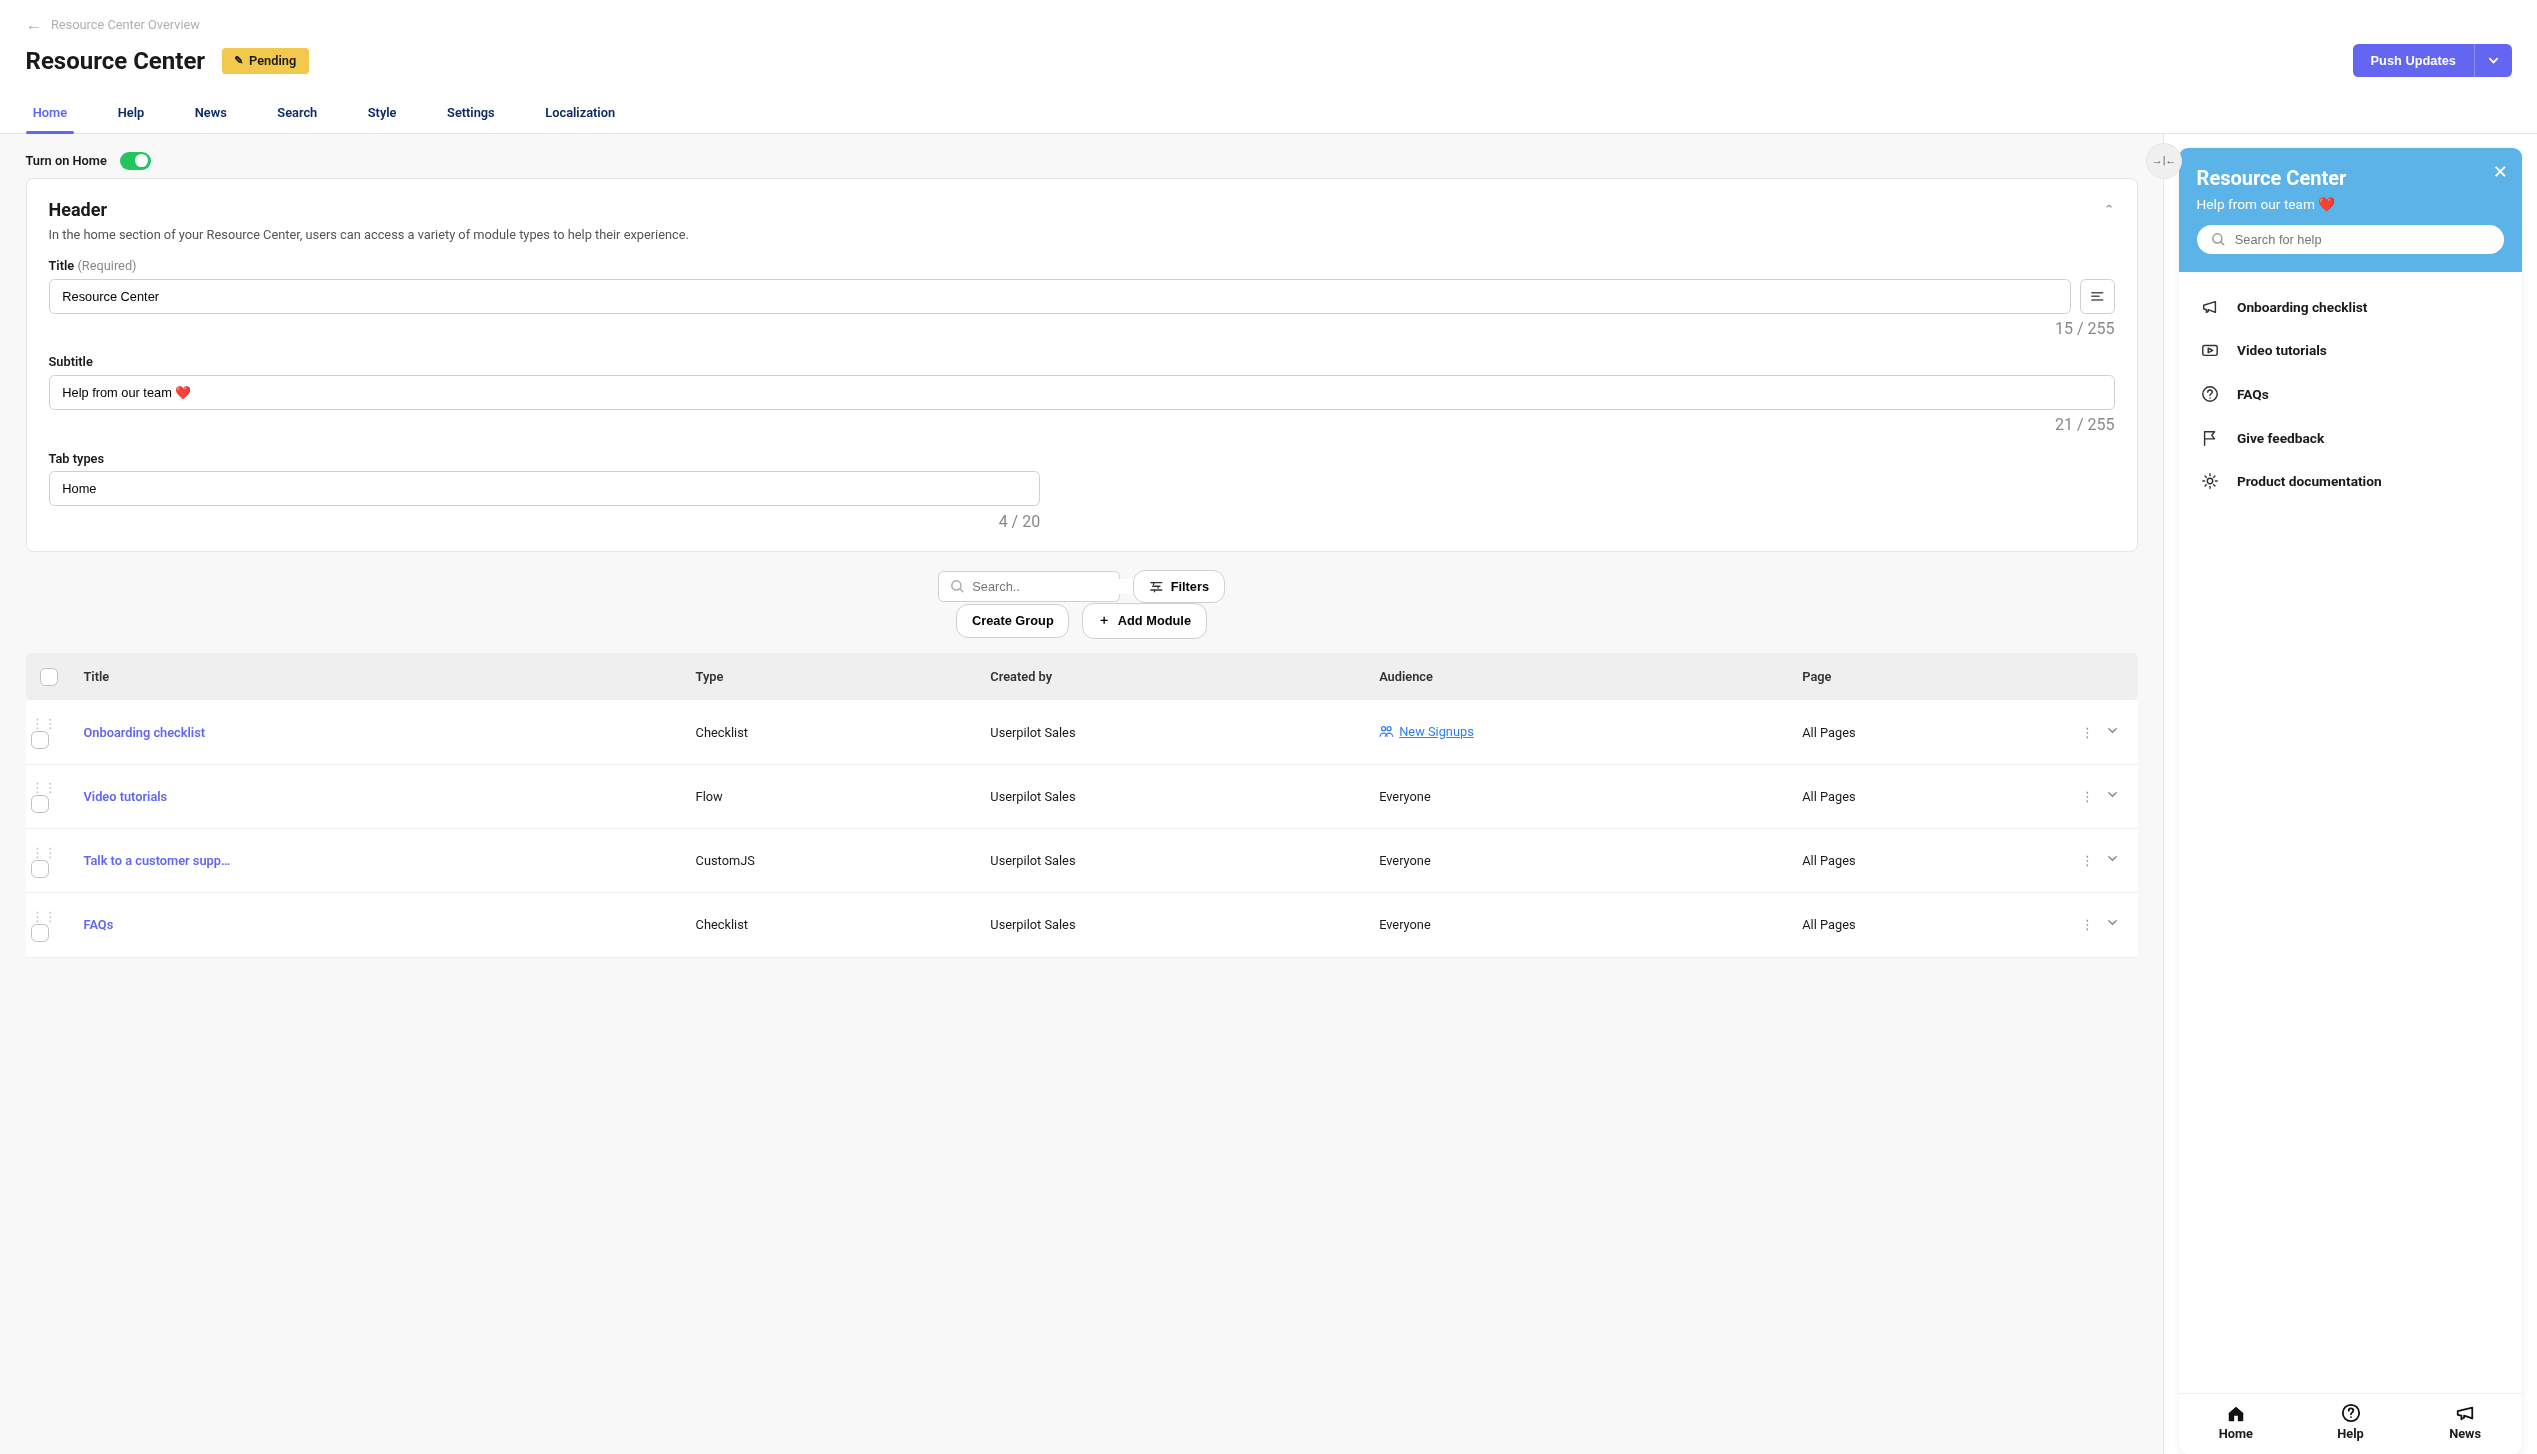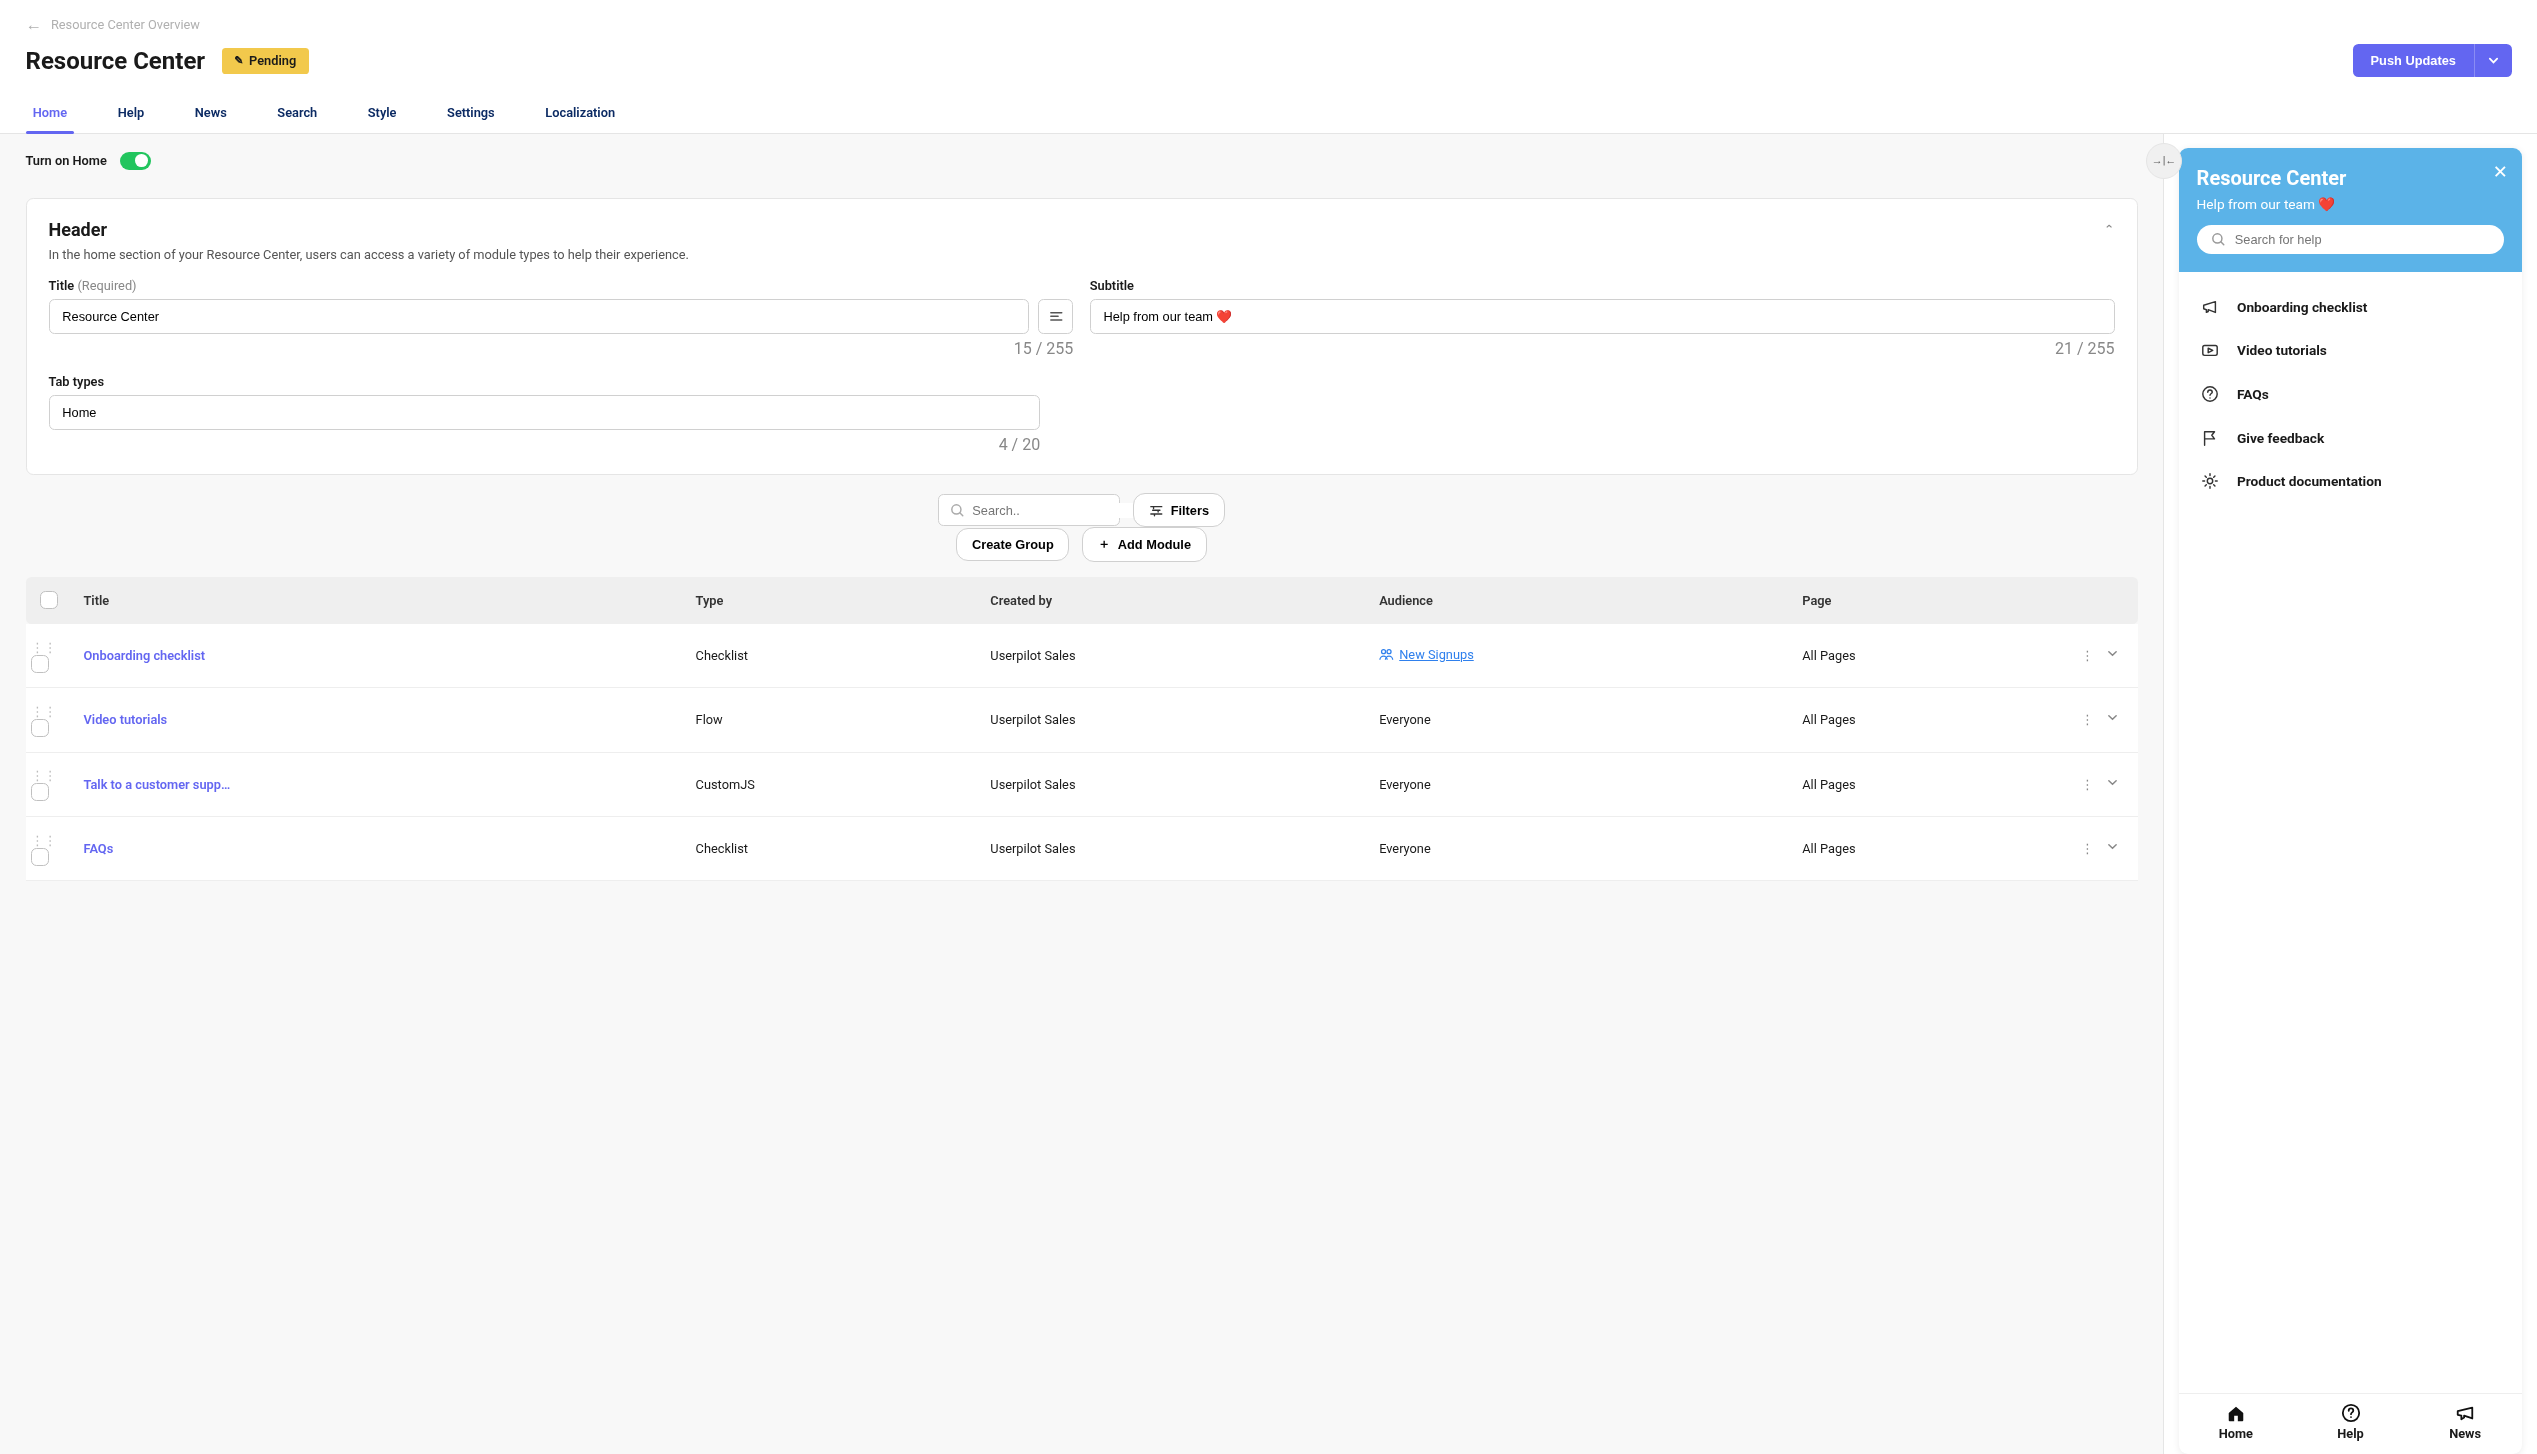--- a/index.html
+++ b/index.html
@@ -29,32 +29,32 @@
 
 
 .content { display: flex; flex: 1; overflow: hidden; background: #f8f8f8; }
 .left-pane { flex: 1; overflow-y: auto; padding: 18px 25.5px; position: relative; }
 .right-pane { width: 374px; background: #fff; border-left: 0.9px solid #e5e5e5; display: flex; flex-direction: column; position: relative; padding: 14.6px 0 0; }
 
 
 .collapse-handle { position: absolute; left: -18px; top: 9px; width: 36px; height: 36px; background: #f0f0f0; border: 0.9px solid #e5e5e5; border-radius: 50%; display: flex; align-items: center; justify-content: center; cursor: pointer; z-index: 5; font-size: 11px; color: #555; }
 
 
-.toggle-row { display: flex; align-items: center; gap: 12.8px; margin-bottom: 28px; font-weight: 600; }
+.toggle-row { display: flex; align-items: center; gap: 12.8px; margin-bottom: 8px; font-weight: 600; }
 .toggle { width: 31px; height: 18px; background: #22c55e; border-radius: 911px; position: relative; cursor: pointer; }
 .toggle::after { content: ""; position: absolute; width: 12.8px; height: 12.8px; background: #fff; border-radius: 50%; top: 2.7px; right: 2.7px; }
 
 
 .card { background: #fff; border: 0.9px solid #e5e5e5; border-radius: 7.3px; padding: 20px 22px; margin-bottom: 18px; }
 .card-header { display: flex; justify-content: space-between; align-items: flex-start; }
 .card-header h2 { font-size: 18px; font-weight: 700; margin-bottom: 7px; }
 .card-header p { color: #555; font-size: 12.8px; }
 .card-header .chev { cursor: pointer; color: #888; font-size: 12.8px; padding-top: 3.6px; }
 
-.form-row { display: flex; gap: 16.4px; margin-top: 16.4px; }
+.form-row { display: flex; gap: 16.4px; margin-top: 16.4px; flex-direction: column; }
 .form-col { flex: 1; display: flex; flex-direction: column; }
 .form-col.half { max-width: 48%; }
 .label { font-size: 12.8px; font-weight: 600; margin-bottom: 5.5px; }
 .label .req { color: #888; font-weight: 400; }
 .input-wrap { display: flex; gap: 9px; align-items: center; }
 .text-input { flex: 1; padding: 9px 12.8px; border: 0.9px solid #d0d0d0; border-radius: 5.5px; font-size: 12.8px; background: #fff; }
 .sq-btn { width: 35px; height: 35px; border: 0.9px solid #d0d0d0; border-radius: 5.5px; background: #fff; cursor: pointer; display: flex; align-items: center; justify-content: center; color: #555; }
 .counter { text-align: right; color: #888; font-size: 16px; margin-top: 5.5px; }
 
 

